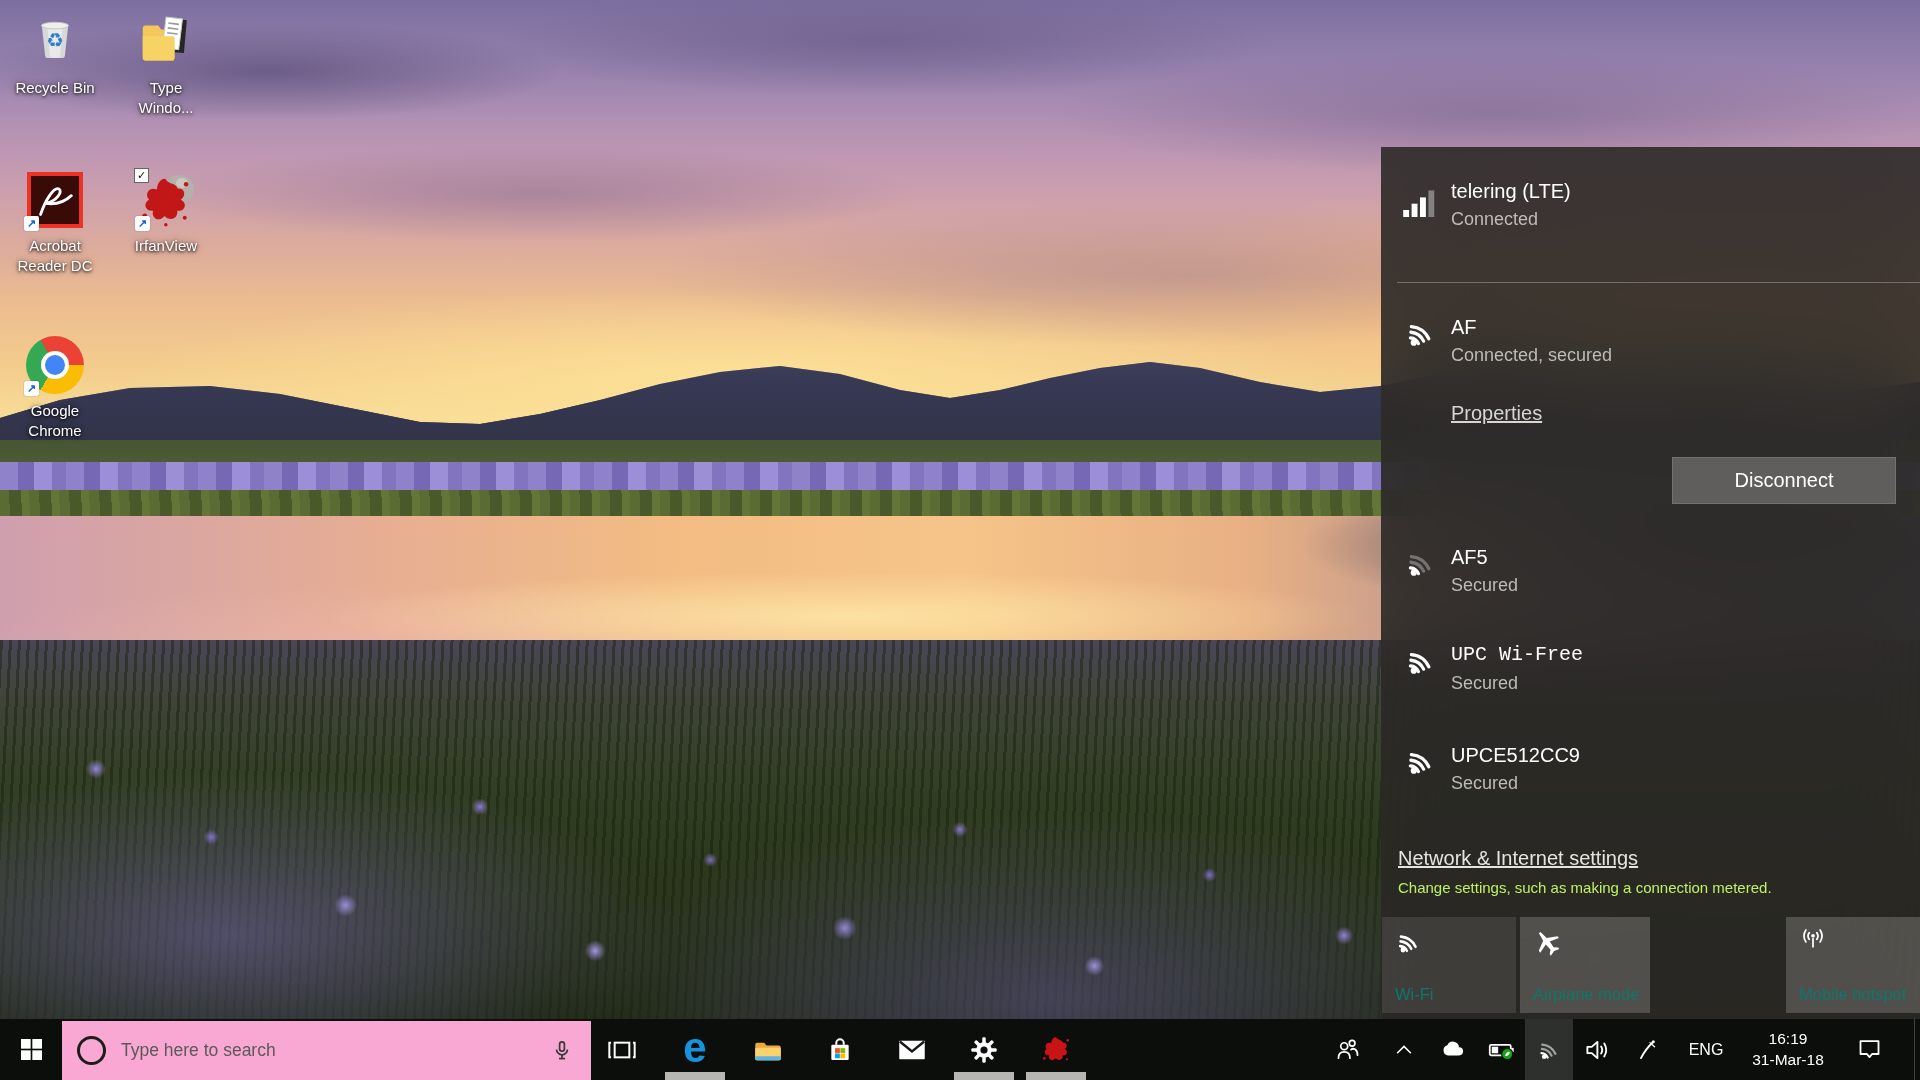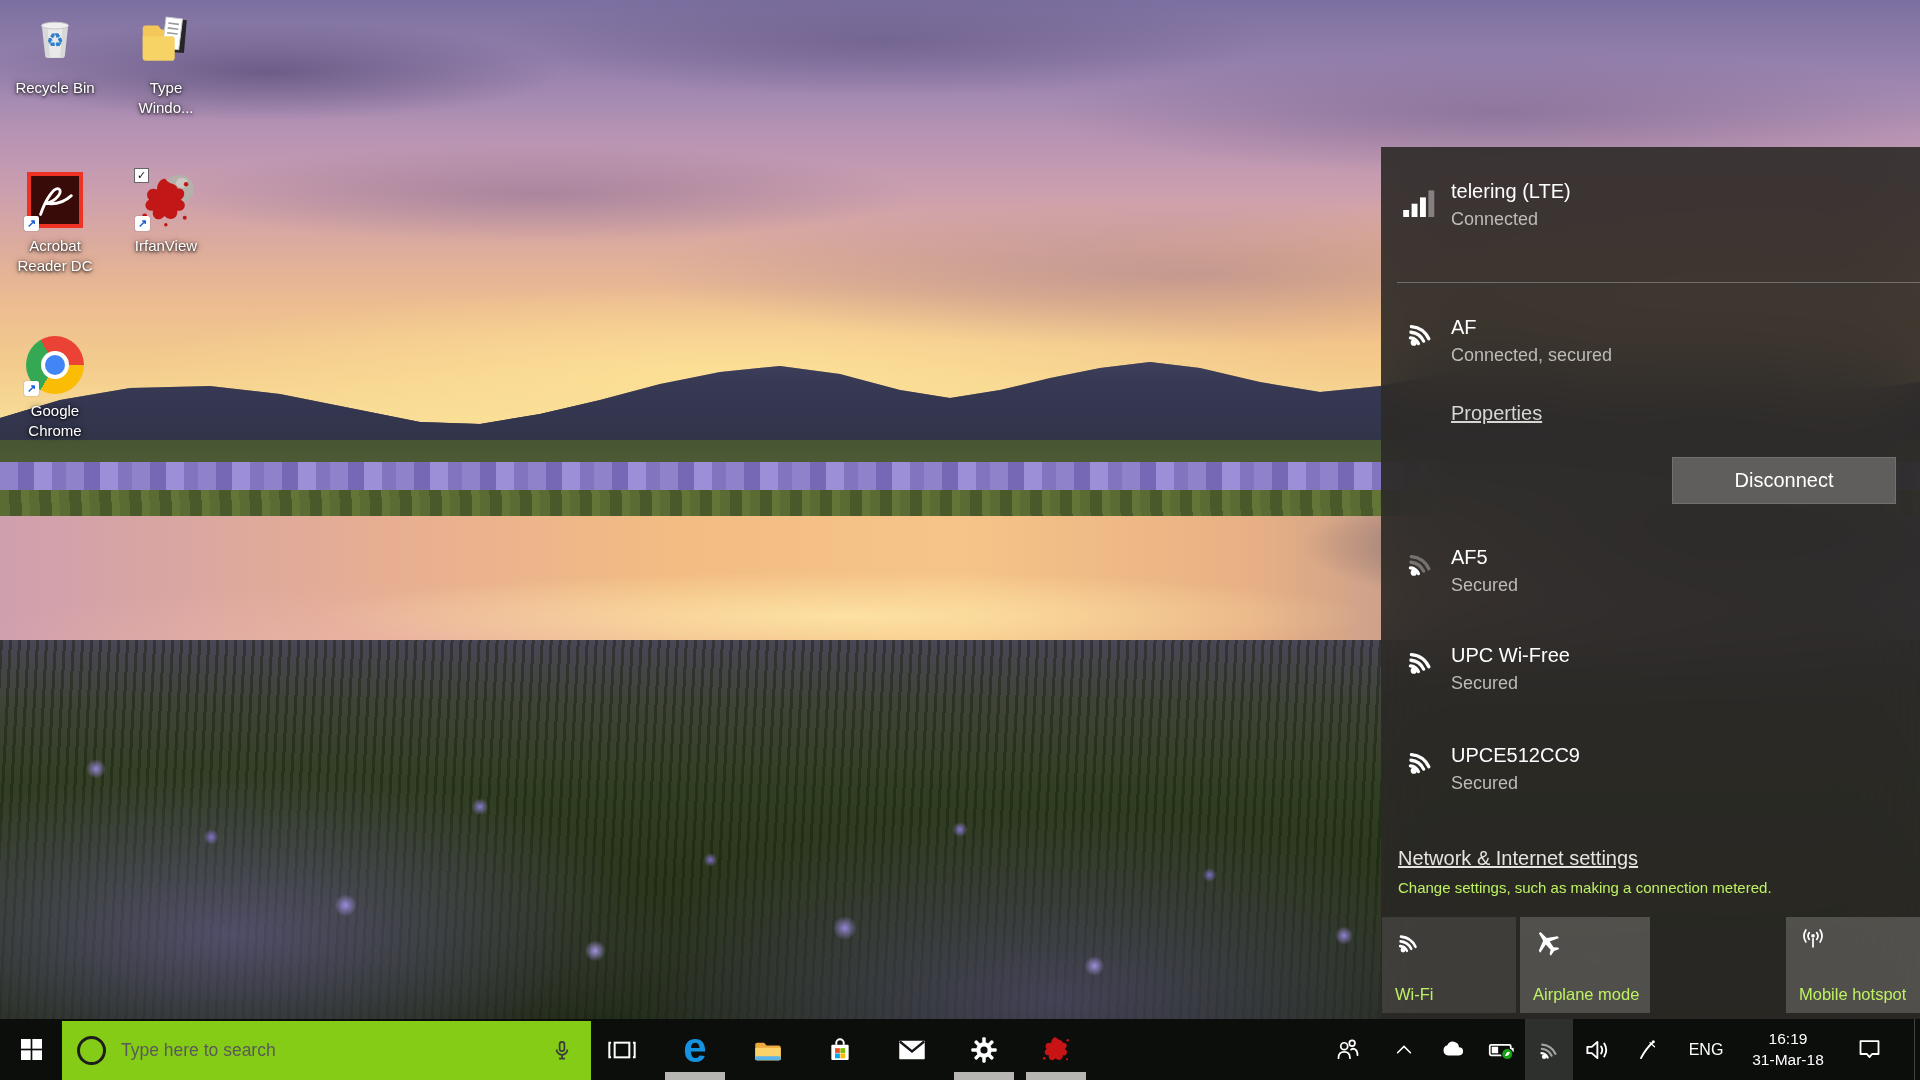--- a/index.html
+++ b/index.html
@@ -91,27 +91,27 @@
   .properties{position:absolute;left:70px;top:255px;font-size:20px;color:#d8d6d3;}
   .disconnect{position:absolute;left:291px;top:310px;width:224px;height:47px;background:#5f5e5c;
               border:1px solid rgba(255,255,255,.12);color:#fff;font-size:20px;font-family:inherit;
               display:flex;align-items:center;justify-content:center;}
   .net-settings{position:absolute;left:17px;top:700px;font-size:20px;color:#e6e4e1;}
   .net-caption{position:absolute;left:17px;top:732px;font-size:15px;color:#bef264;}
   .tiles{position:absolute;left:0;top:770px;width:100%;height:96px;}
   .tile{position:absolute;top:0;height:96px;background:rgba(255,255,255,.10);cursor:pointer;}
   .tile.lit{background:rgba(255,255,255,.19);}
   .tile .t-icon{position:absolute;left:12px;top:10px;}
-  .tile .t-label{position:absolute;left:13px;bottom:9px;font-size:16.5px;color:#bef264;white-space:nowrap;overflow:hidden;}
+  .tile .t-label{position:absolute;left:13px;bottom:9px;font-size:16.5px;color:#0f766e;white-space:nowrap;overflow:hidden;}
 
   
   .taskbar{position:absolute;left:0;top:1019px;width:1920px;height:61px;background:rgba(12,14,12,.97);}
   .tb-btn{position:absolute;top:0;height:61px;display:flex;align-items:center;justify-content:center;cursor:pointer;}
   .start{left:0;width:62px;}
-  .searchbox{position:absolute;left:62px;top:2px;width:529px;height:59px;background:#84cc16;
+  .searchbox{position:absolute;left:62px;top:2px;width:529px;height:59px;background:#f9a8d4;
              display:flex;align-items:center;}
   .cortana-ring{width:29px;height:29px;border-radius:50%;border:3.5px solid #1d1d1d;margin-left:15px;flex:0 0 auto;}
   .search-input{flex:1;margin-left:13px;border:none;outline:none;background:transparent;
                 font-family:"Liberation Sans",sans-serif;font-size:17.5px;color:#3c3c3c;}
   .search-input::placeholder{color:#5a5a5a;opacity:1;}
   .mic{margin-right:16px;flex:0 0 auto;}
   .app-btn{width:62px;}
   .app-btn.running::after{content:"";position:absolute;left:1px;right:1px;bottom:0;height:8px;background:#b8b6b3;}
   .edge-e{font-size:42px;font-weight:bold;color:#1593df;line-height:1;transform:translateY(-2px);}
   .tray-btn{width:40px;}
@@ -252,21 +252,21 @@
 
     <div class="net-item" style="top:496px;height:70px;">
       <div class="net-icon">
         <svg width="36" height="36" viewBox="0 0 22 22" fill="none" stroke="#fff" stroke-width="2" stroke-linecap="round">
           <path d="M9.44 17.46 A6 6 0 0 0 4.52 14.02"></path>
           <path d="M12.61 15.98 A9.5 9.5 0 0 0 4.83 10.54"></path>
           <path d="M15.78 14.51 A13 13 0 0 0 5.13 7.05"></path>
           <circle cx="6.6" cy="16.9" r="1.9" fill="#fff" stroke="none"></circle>
         </svg>
       </div>
-      <div class="net-name" style="top:0px;">UPC Wi-Free</div>
+      <div class="net-name" style="top:0px;font-family:Liberation Mono, monospace;">UPC Wi-Free</div>
       <div class="net-status" style="top:30px;">Secured</div>
     </div>
 
     <div class="net-item" style="top:596px;height:70px;">
       <div class="net-icon">
         <svg width="36" height="36" viewBox="0 0 22 22" fill="none" stroke="#fff" stroke-width="2" stroke-linecap="round">
           <path d="M9.44 17.46 A6 6 0 0 0 4.52 14.02"></path>
           <path d="M12.61 15.98 A9.5 9.5 0 0 0 4.83 10.54"></path>
           <path d="M15.78 14.51 A13 13 0 0 0 5.13 7.05"></path>
           <circle cx="6.6" cy="16.9" r="1.9" fill="#fff" stroke="none"></circle>

